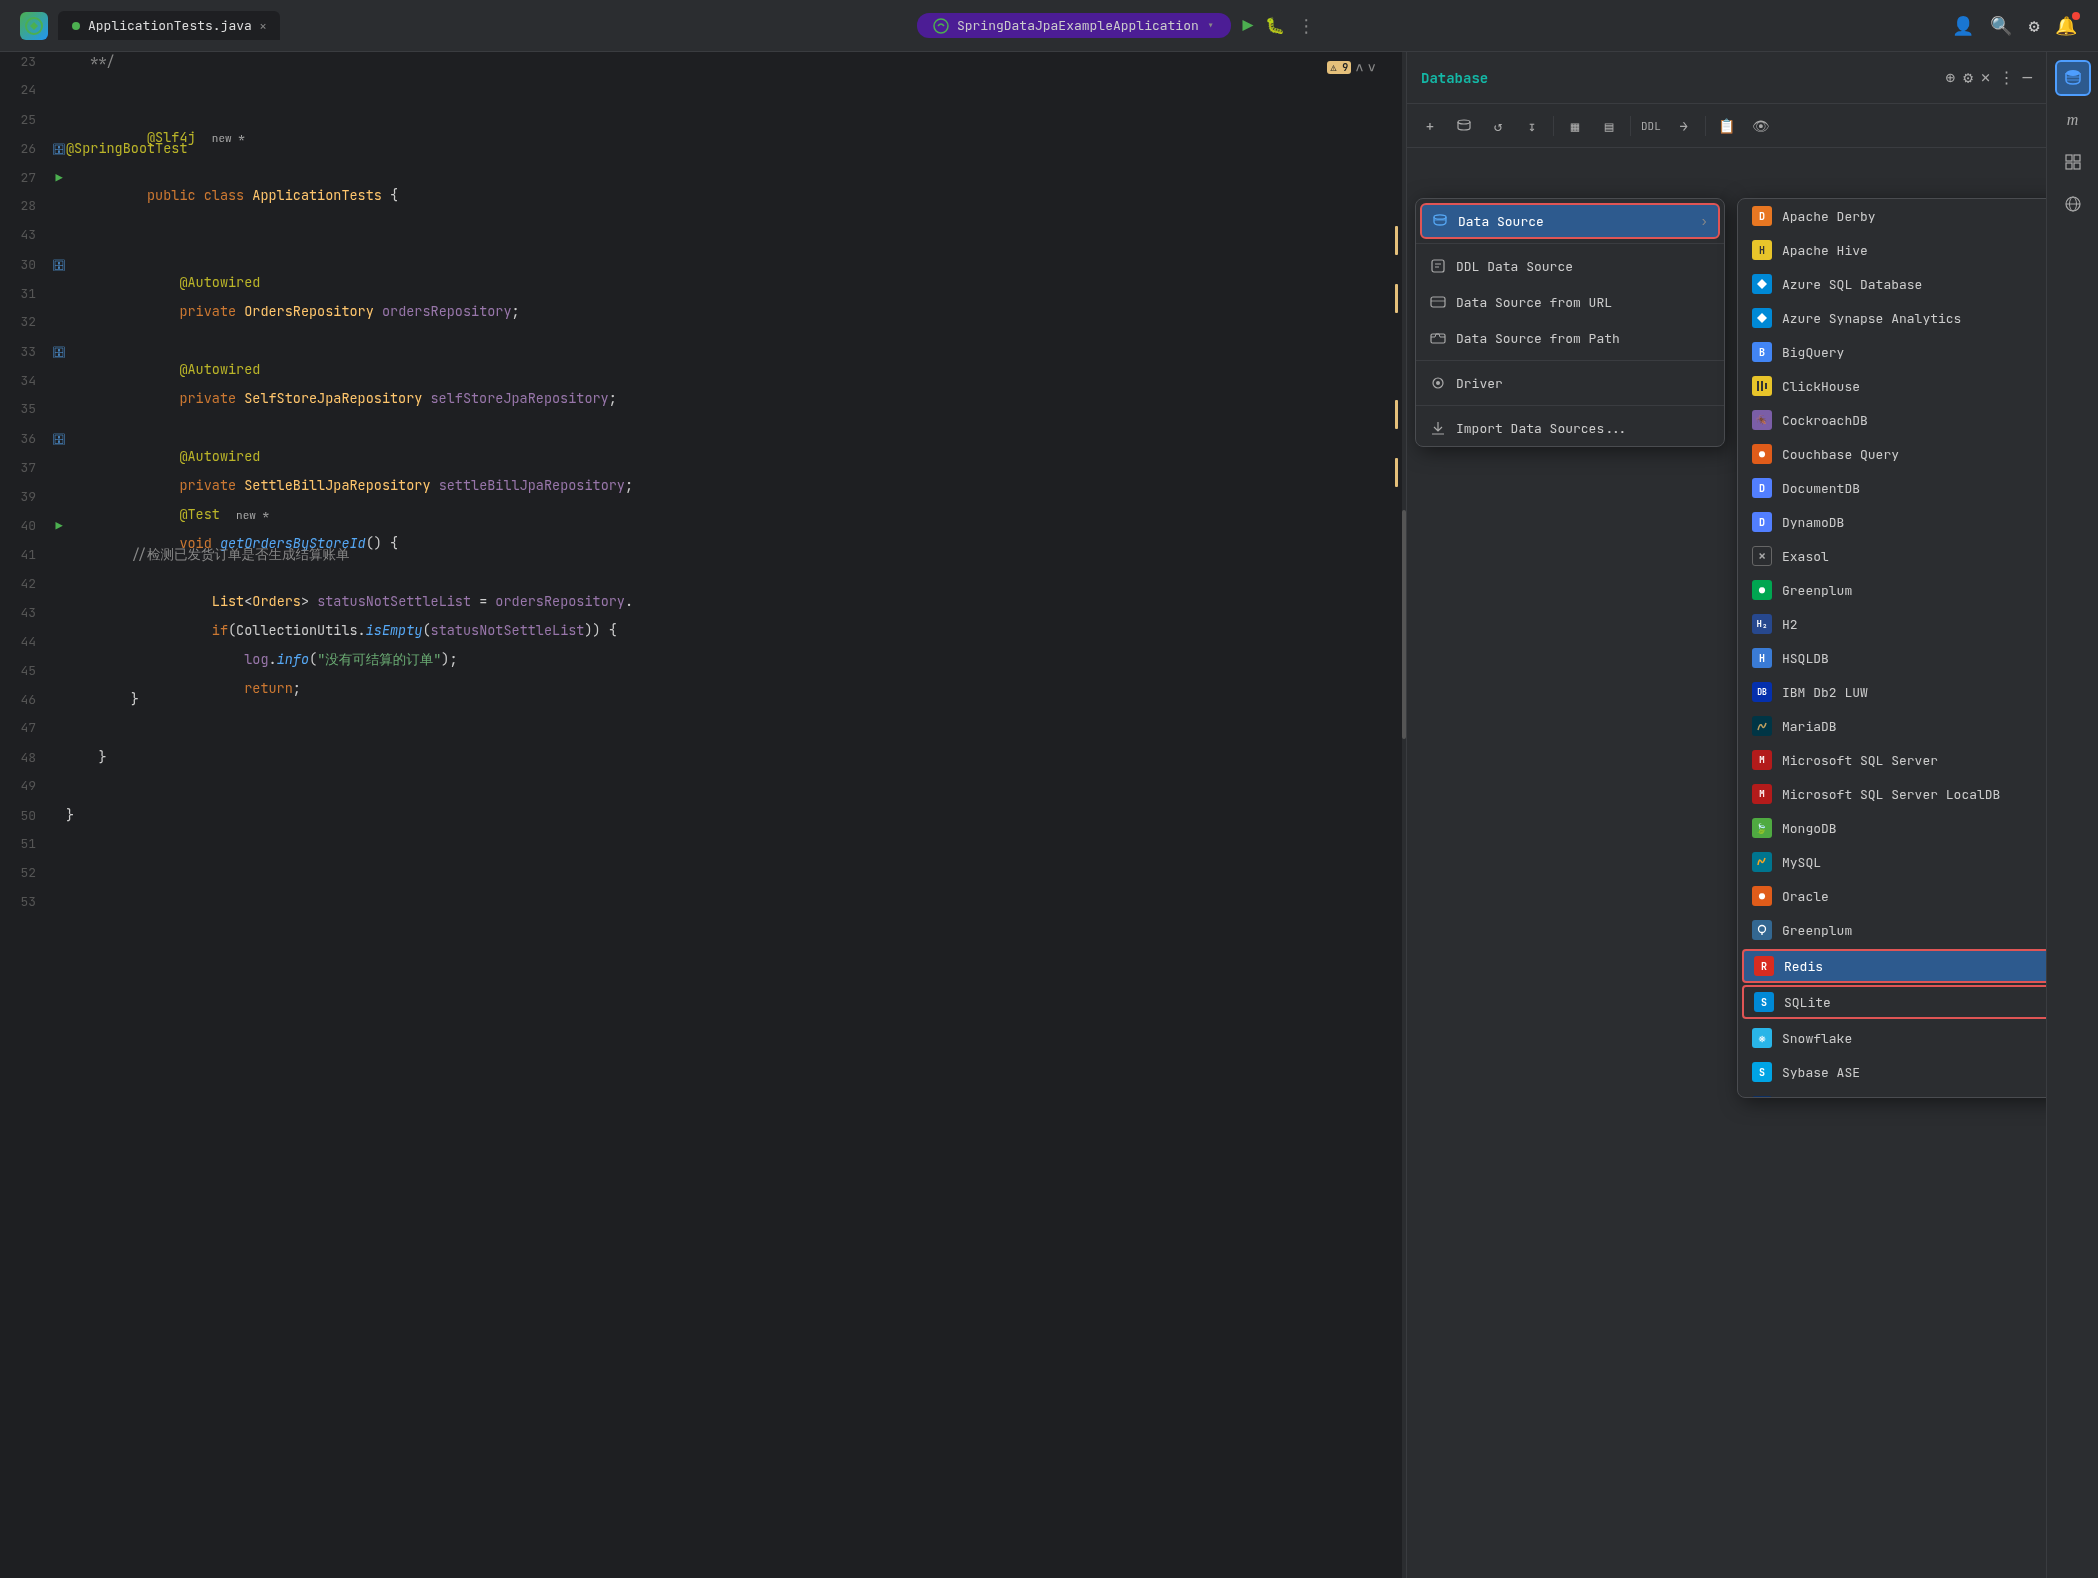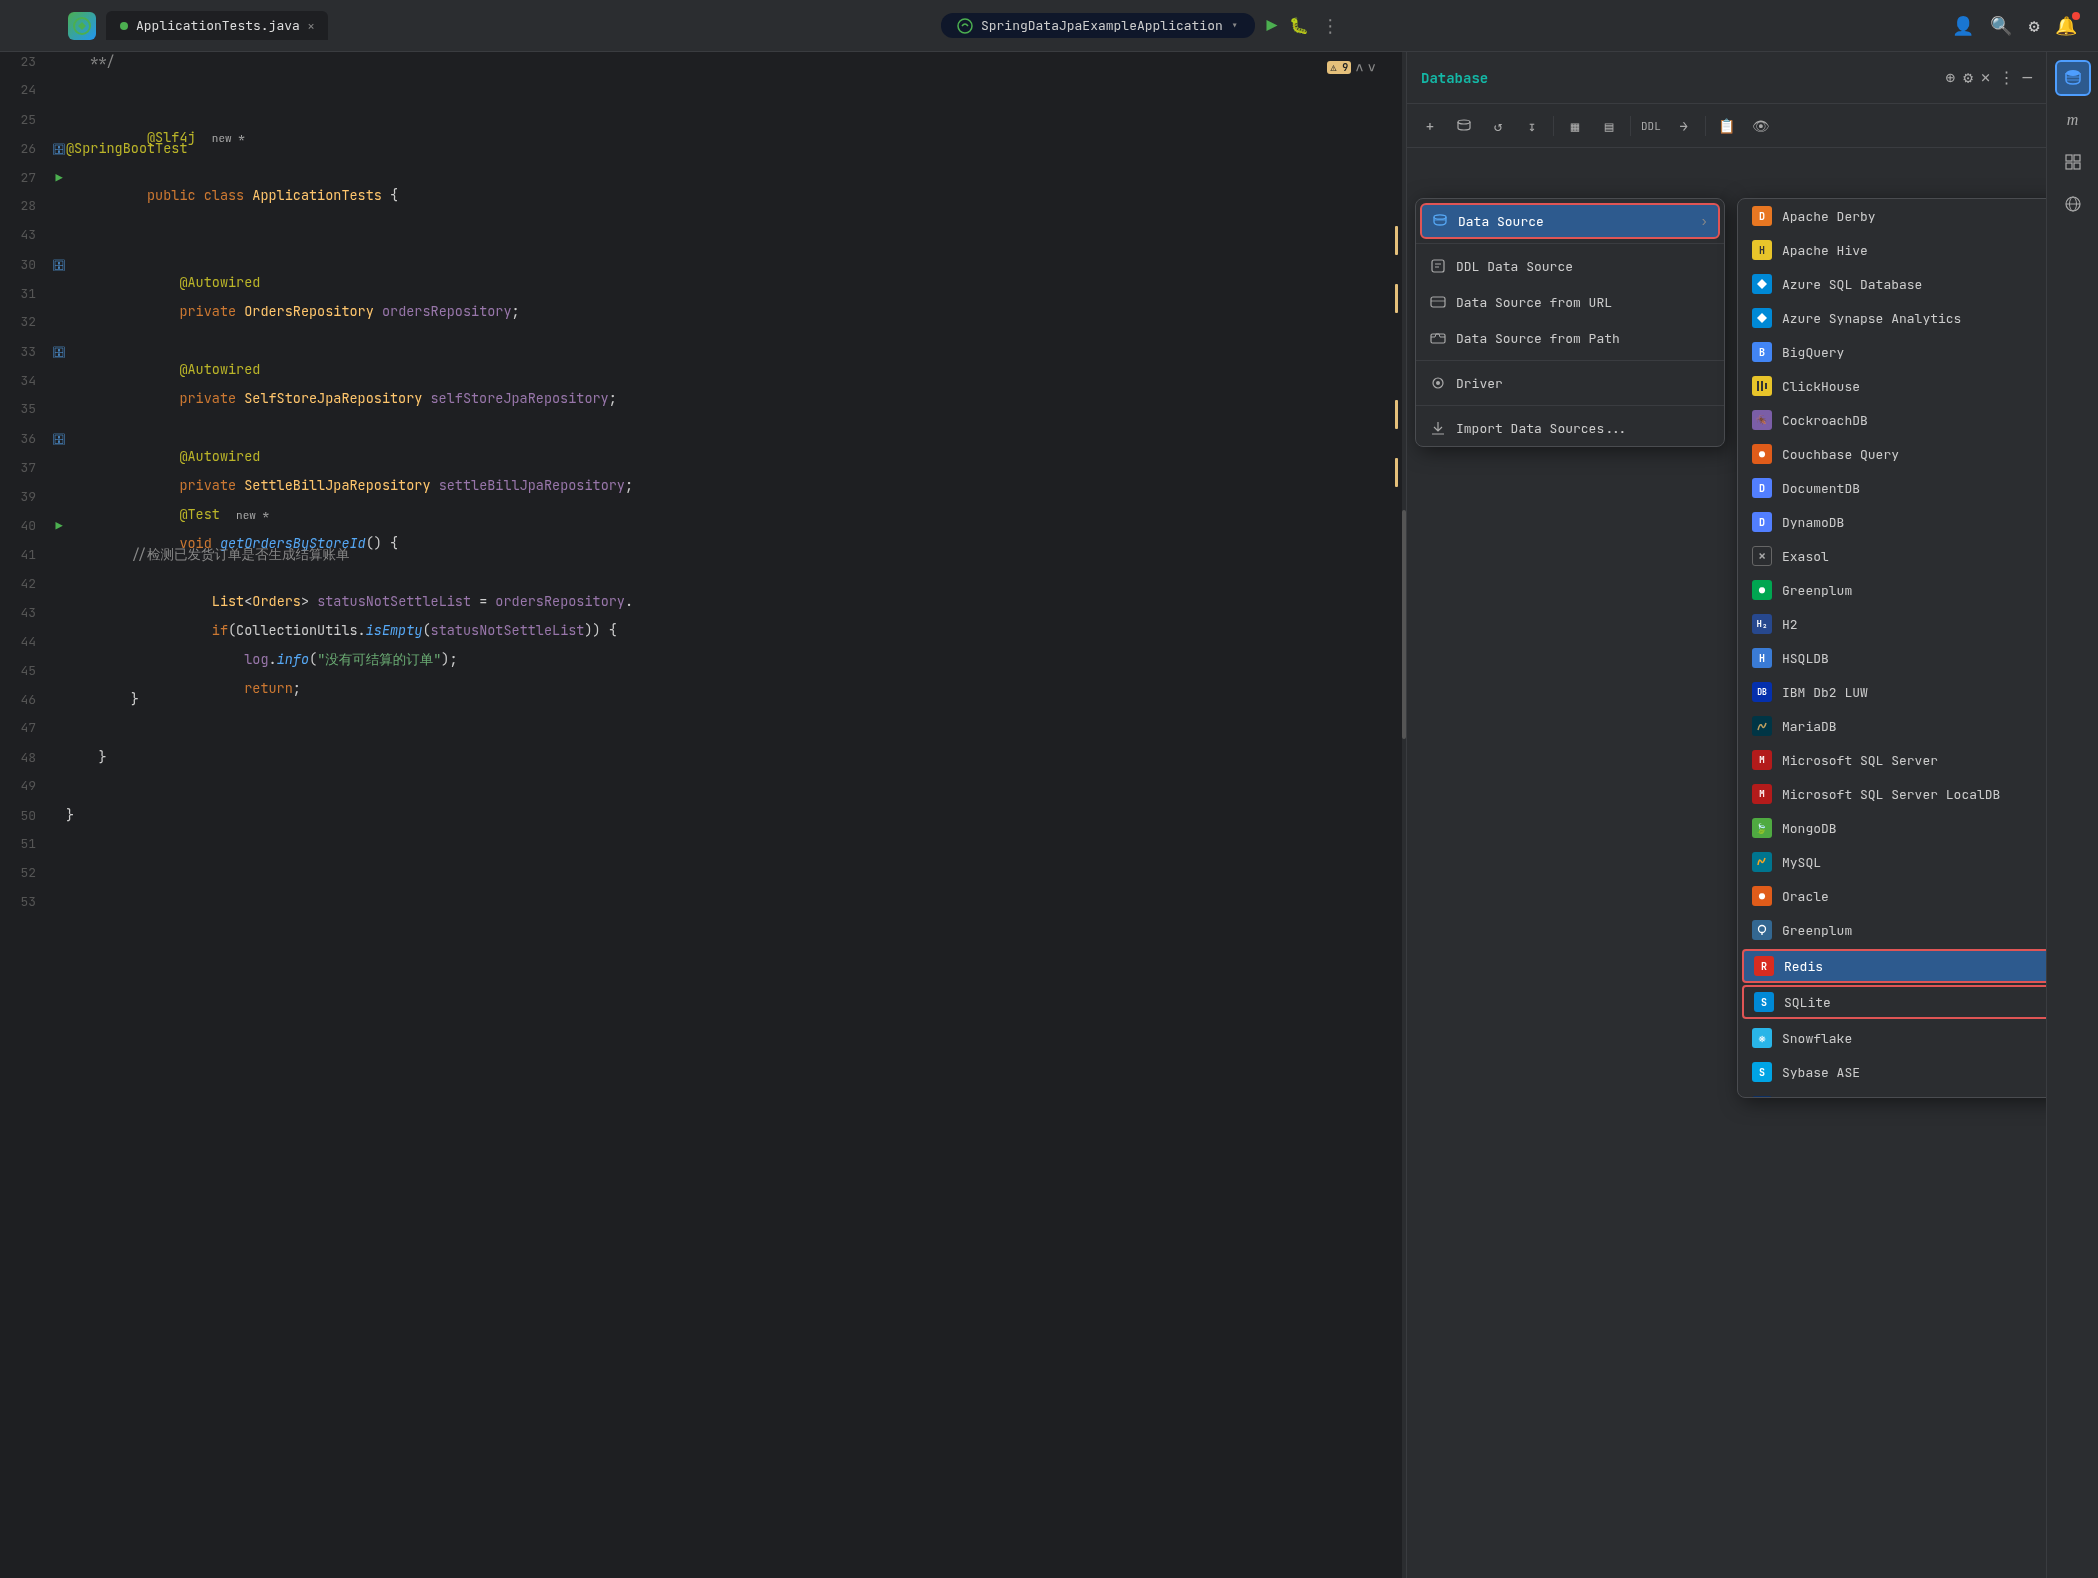--- a/index.html
+++ b/index.html
@@ -19,21 +19,20 @@
       display: flex;
       align-items: center;
       justify-content: space-between;
       padding: 0 20px;
       border-bottom: 1px solid #3a3c40;
     }
     .top-bar-left {
       display: flex;
       align-items: center;
       gap: 10px;
-      margin-left: 48px;
     }
     .app-icon {
       width: 28px; height: 28px;
       background: linear-gradient(135deg, #4CAF50, #2196F3);
       border-radius: 6px;
       display: flex; align-items: center; justify-content: center;
       color: white; font-size: 14px; font-weight: bold;
     }
     .file-tab {
       background: #1e1f22;
@@ -44,21 +43,21 @@
       display: flex; align-items: center; gap: 8px;
       cursor: pointer;
     }
     .file-tab .dot { width: 8px; height: 8px; background: #4CAF50; border-radius: 50%; }
     .file-tab .close { color: #888; font-size: 11px; }
     .top-bar-center {
       display: flex; align-items: center; gap: 12px;
     }
     .run-config {
       display: flex; align-items: center; gap: 8px;
-      background: #0f172a; border-radius: 12px; padding: 4px 16px;
+      background: #4c1d95; border-radius: 12px; padding: 4px 16px;
       color: #ccc; font-size: 13px;
     }
     .run-icon { color: #4CAF50; font-size: 18px; }
     .debug-icon { color: #f0a030; font-size: 16px; }
     .top-bar-right {
       display: flex; align-items: center; gap: 16px;
       color: #ccc;
     }
     .top-bar-right span { font-size: 18px; cursor: pointer; }
 

